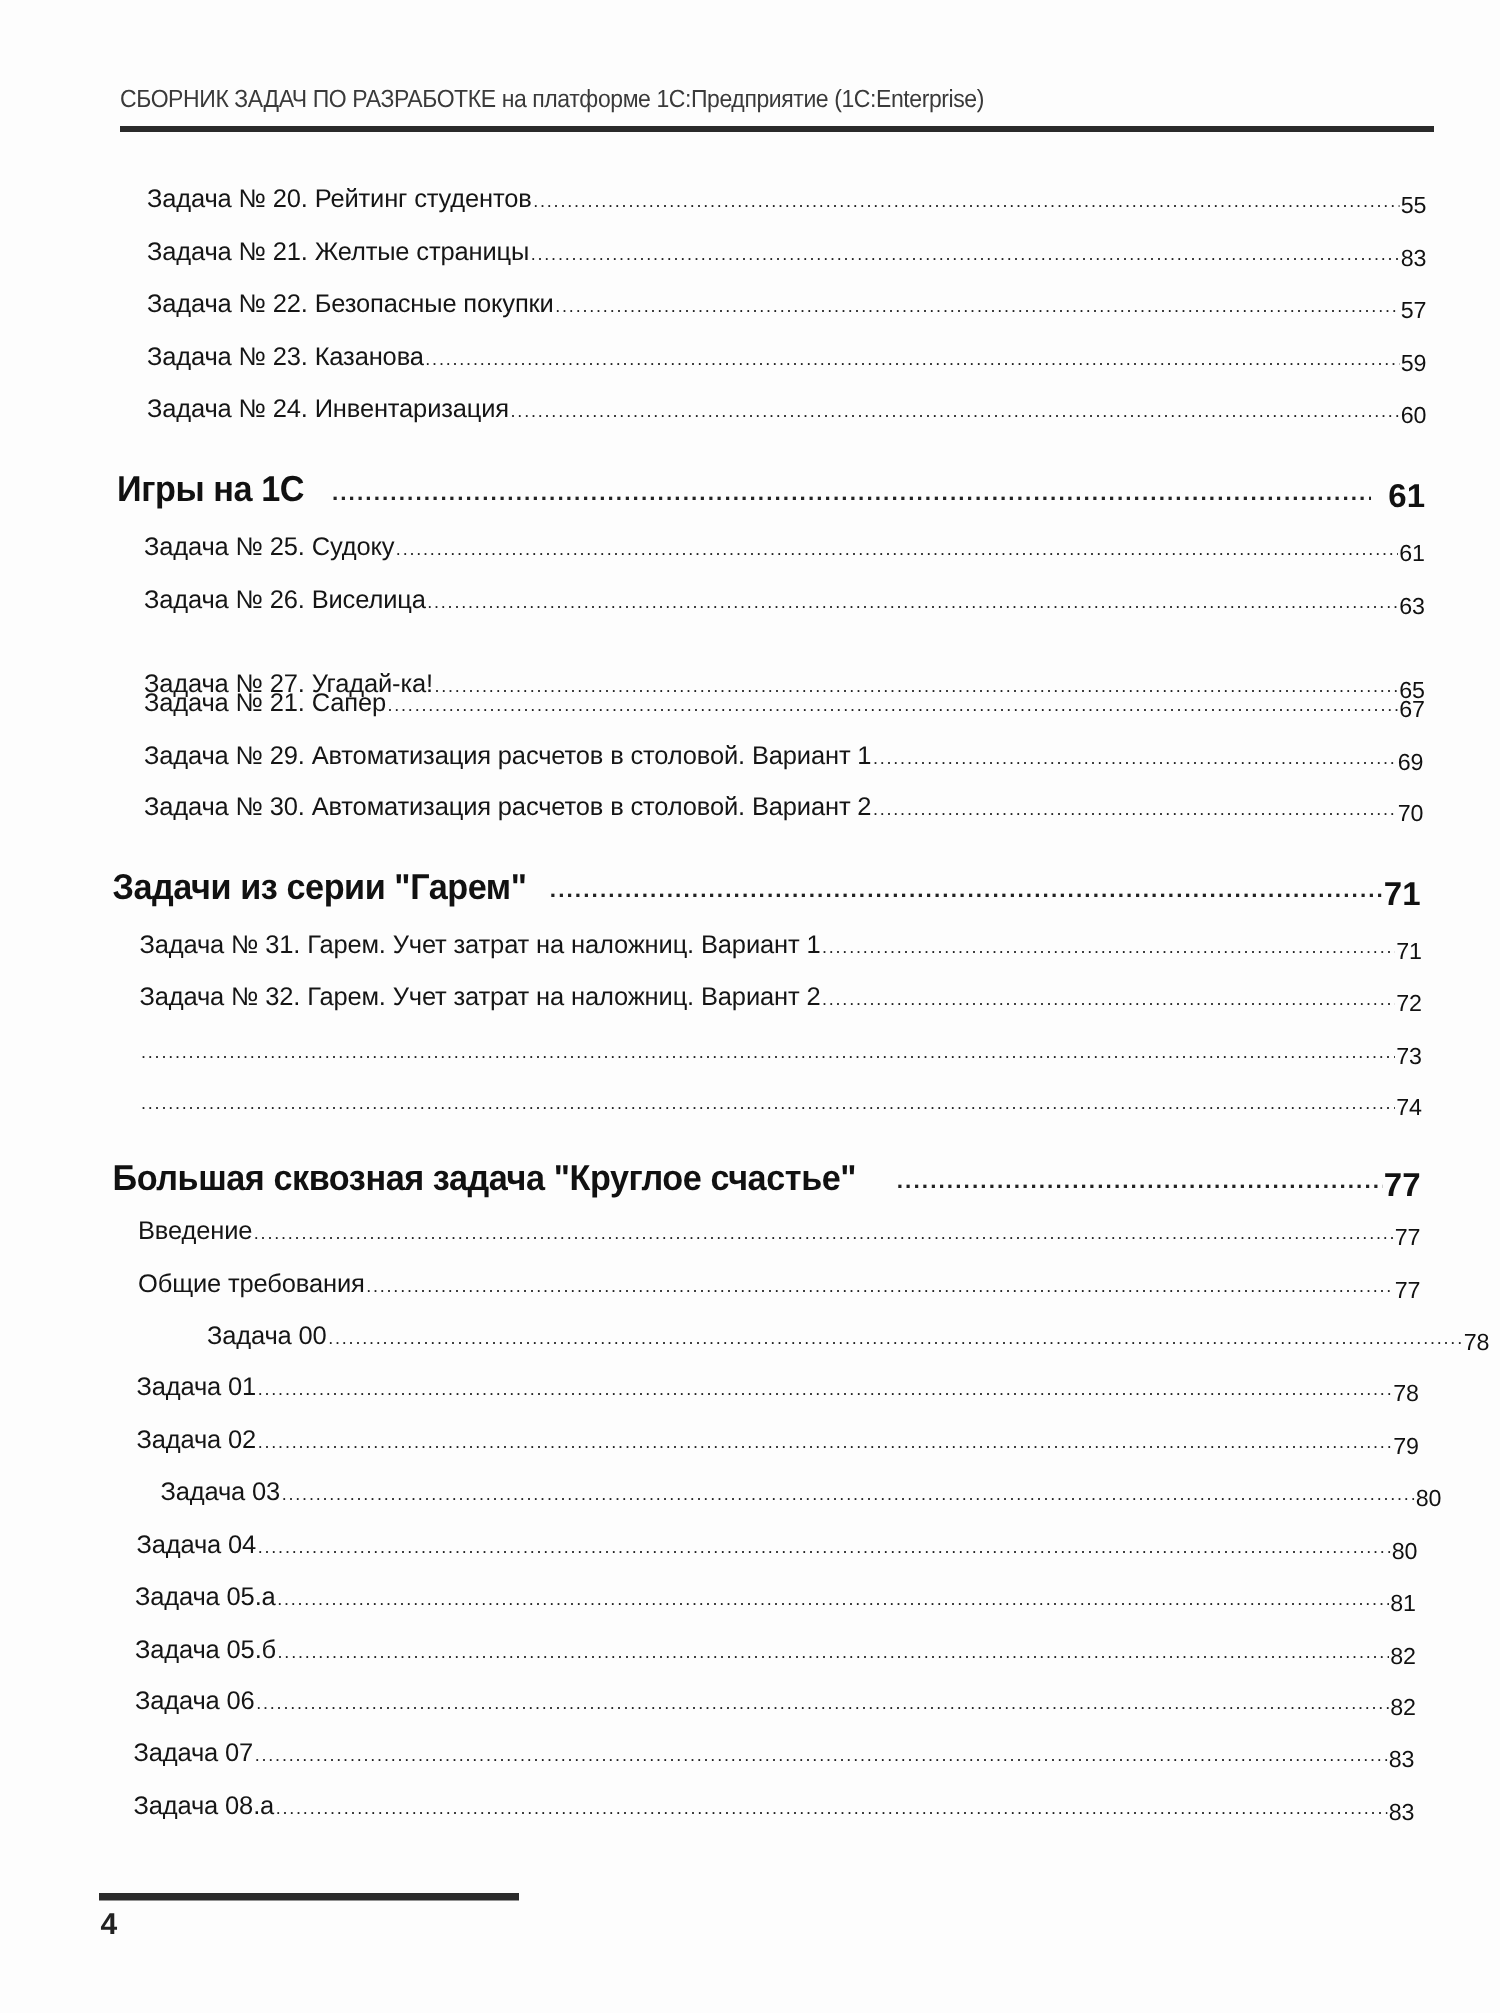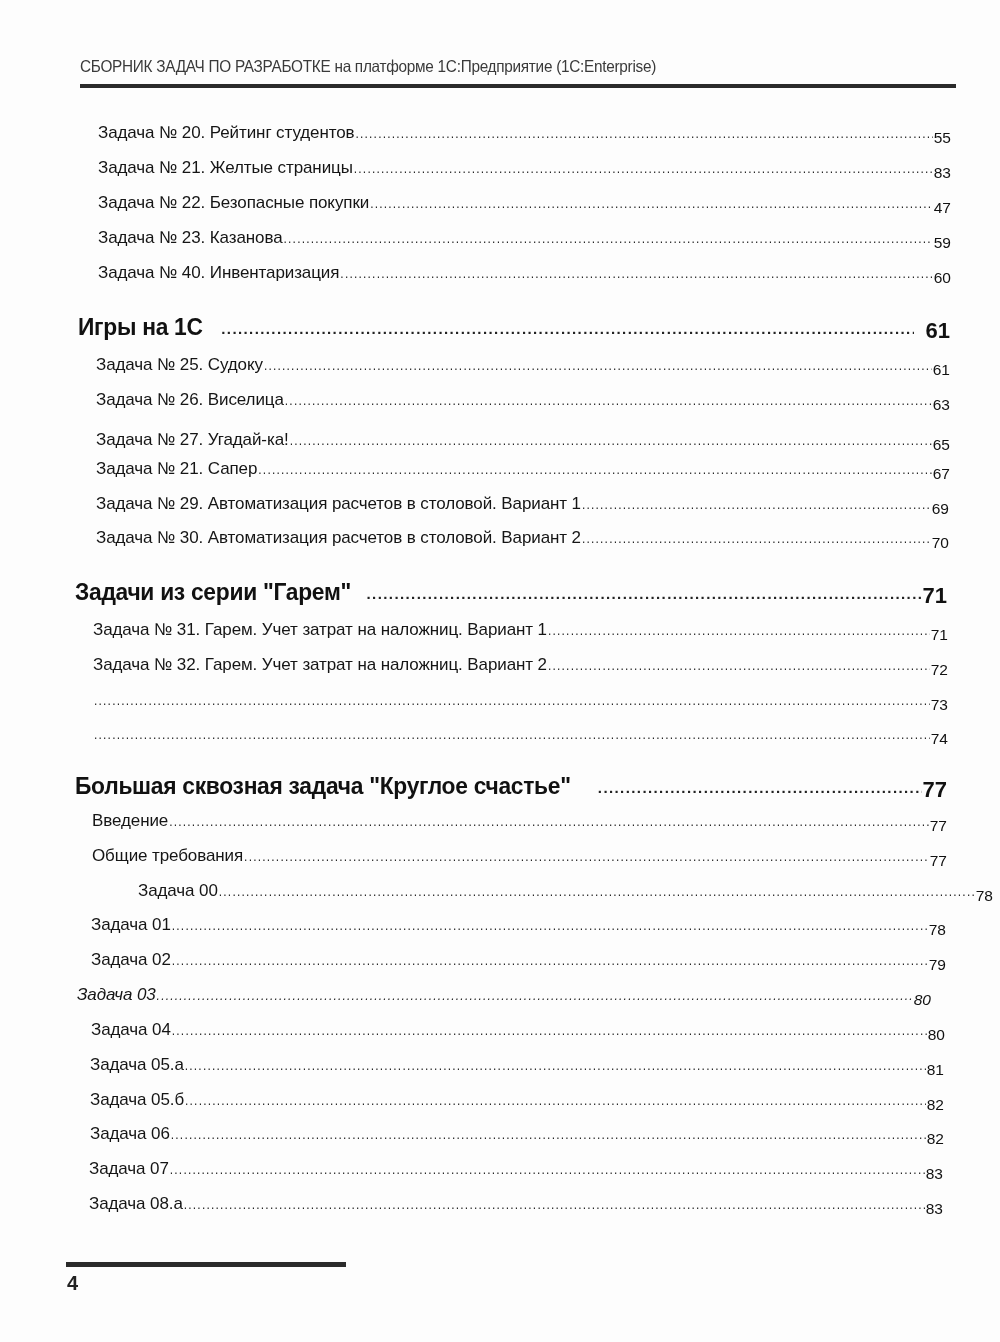--- a/index.html
+++ b/index.html
@@ -70,49 +70,49 @@
       <span class="pg">55</span>
     </div>
     <div class="toc-row entry" style="left:98px; top:148px; width:853px;">
       <span class="label">Задача № 21. Желтые страницы</span>
       <span class="leader"></span>
       <span class="pg">83</span>
     </div>
     <div class="toc-row entry" style="left:98px; top:183px; width:853px;">
       <span class="label">Задача № 22. Безопасные покупки</span>
       <span class="leader"></span>
-      <span class="pg">47</span>
+      <span class="pg">57</span>
     </div>
     <div class="toc-row entry" style="left:98px; top:218px; width:853px;">
       <span class="label">Задача № 23. Казанова</span>
       <span class="leader"></span>
       <span class="pg">59</span>
     </div>
     <div class="toc-row entry" style="left:98px; top:253px; width:853px;">
-      <span class="label">Задача № 40. Инвентаризация</span>
+      <span class="label">Задача № 24. Инвентаризация</span>
       <span class="leader"></span>
       <span class="pg">60</span>
     </div>
 
     <div class="toc-row section" style="left:78px; top:305px; width:872px;gap:11px;">
       <span class="label">Игры на 1С</span>
       <span class="leader"></span>
       <span class="pg">61</span>
     </div>
     <div class="toc-row entry" style="left:96px; top:345px; width:854px;">
       <span class="label">Задача № 25. Судоку</span>
       <span class="leader"></span>
       <span class="pg">61</span>
     </div>
     <div class="toc-row entry" style="left:96px; top:380px; width:854px;">
       <span class="label">Задача № 26. Виселица</span>
       <span class="leader"></span>
       <span class="pg">63</span>
     </div>
-    <div class="toc-row entry" style="left:96px; top:420px; width:854px;">
+    <div class="toc-row entry" style="left:96px; top:436px; width:854px;">
       <span class="label">Задача № 27. Угадай-ка!</span>
       <span class="leader"></span>
       <span class="pg">65</span>
     </div>
     <div class="toc-row entry" style="left:96px; top:449px; width:854px;">
       <span class="label">Задача № 21. Сапер</span>
       <span class="leader"></span>
       <span class="pg">67</span>
     </div>
     <div class="toc-row entry" style="left:96px; top:484px; width:853px;">
@@ -173,21 +173,21 @@
     <div class="toc-row entry" style="left:91px; top:905px; width:855px;">
       <span class="label">Задача 01</span>
       <span class="leader"></span>
       <span class="pg">78</span>
     </div>
     <div class="toc-row entry" style="left:91px; top:940px; width:855px;">
       <span class="label">Задача 02</span>
       <span class="leader"></span>
       <span class="pg">79</span>
     </div>
-    <div class="toc-row entry" style="left:77px; top:975px; width:854px;font-style:italic;">
+    <div class="toc-row entry" style="left:107px; top:975px; width:854px;">
       <span class="label">Задача 03</span>
       <span class="leader"></span>
       <span class="pg">80</span>
     </div>
     <div class="toc-row entry" style="left:91px; top:1010px; width:854px;">
       <span class="label">Задача 04</span>
       <span class="leader"></span>
       <span class="pg">80</span>
     </div>
     <div class="toc-row entry" style="left:90px; top:1045px; width:854px;">

